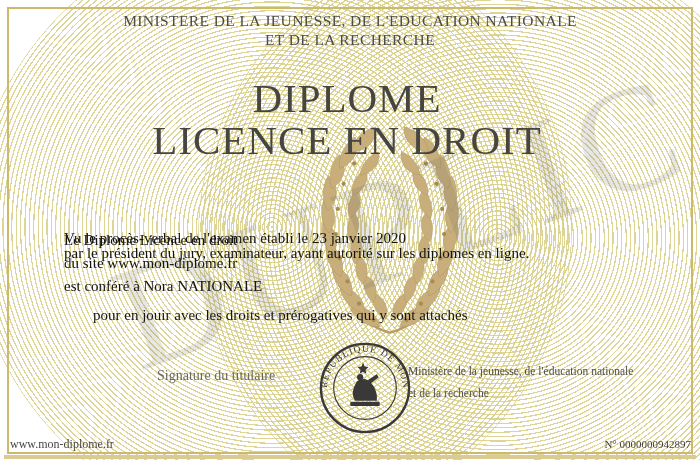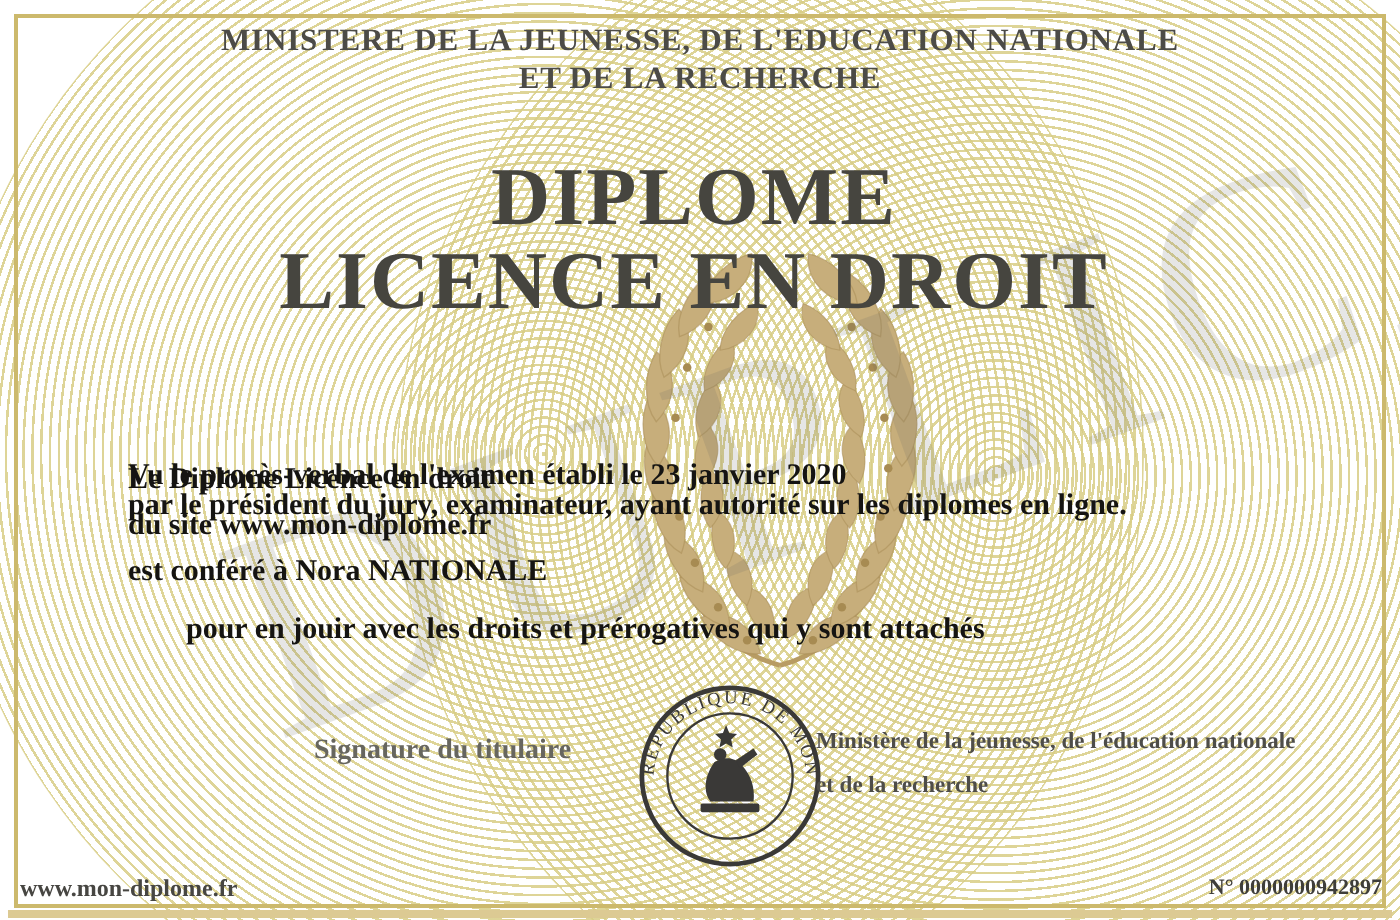--- a/index.html
+++ b/index.html
@@ -16,21 +16,21 @@
   
   .wreath{position:absolute;left:250px;top:120px;z-index:1;}
   .watermark{position:absolute;left:118px;top:228px;z-index:2;font-size:150px;line-height:150px;
     letter-spacing:9px;color:rgba(108,108,98,0.17);white-space:nowrap;
     transform:rotate(-20deg);transform-origin:60px 75px;font-family:"Liberation Serif",serif;}
 
   
   .frame{position:absolute;left:7px;top:7px;right:7px;bottom:6px;border:2px solid #ccb96c;z-index:3;}
   .bottom-band{position:absolute;left:4px;right:4px;bottom:1px;height:4px;background:#dcca93;z-index:3;}
 
-  .txt{position:absolute;z-index:4;color:#1d1c1a;font-weight:bold;}
+  .txt{position:absolute;z-index:4;color:#1d1c1a;}
   .header-line{width:700px;text-align:center;font-size:15.5px;letter-spacing:0.4px;color:#4c4b47;}
   .hl1{top:12px;left:0;}
   .hl2{top:31px;left:0;}
   .title-line{width:700px;text-align:center;color:#46453f;letter-spacing:1px;}
   .t1{top:74px;left:-3px;font-size:41px;}
   .t2{top:116px;left:-3px;font-size:41px;}
   .body-line{left:64px;font-size:15px;color:#151412;}
   .bl0{top:198px;margin-top:32px;} .bl1{top:209px;margin-top:36px;} .bl2{top:232px;} .bl3{top:255px;} .bl4{top:278px;}
   .closing{left:93px;top:307px;font-size:15px;color:#151412;}
   .sig-label{left:157px;top:368px;font-size:14px;color:#67665f;}

